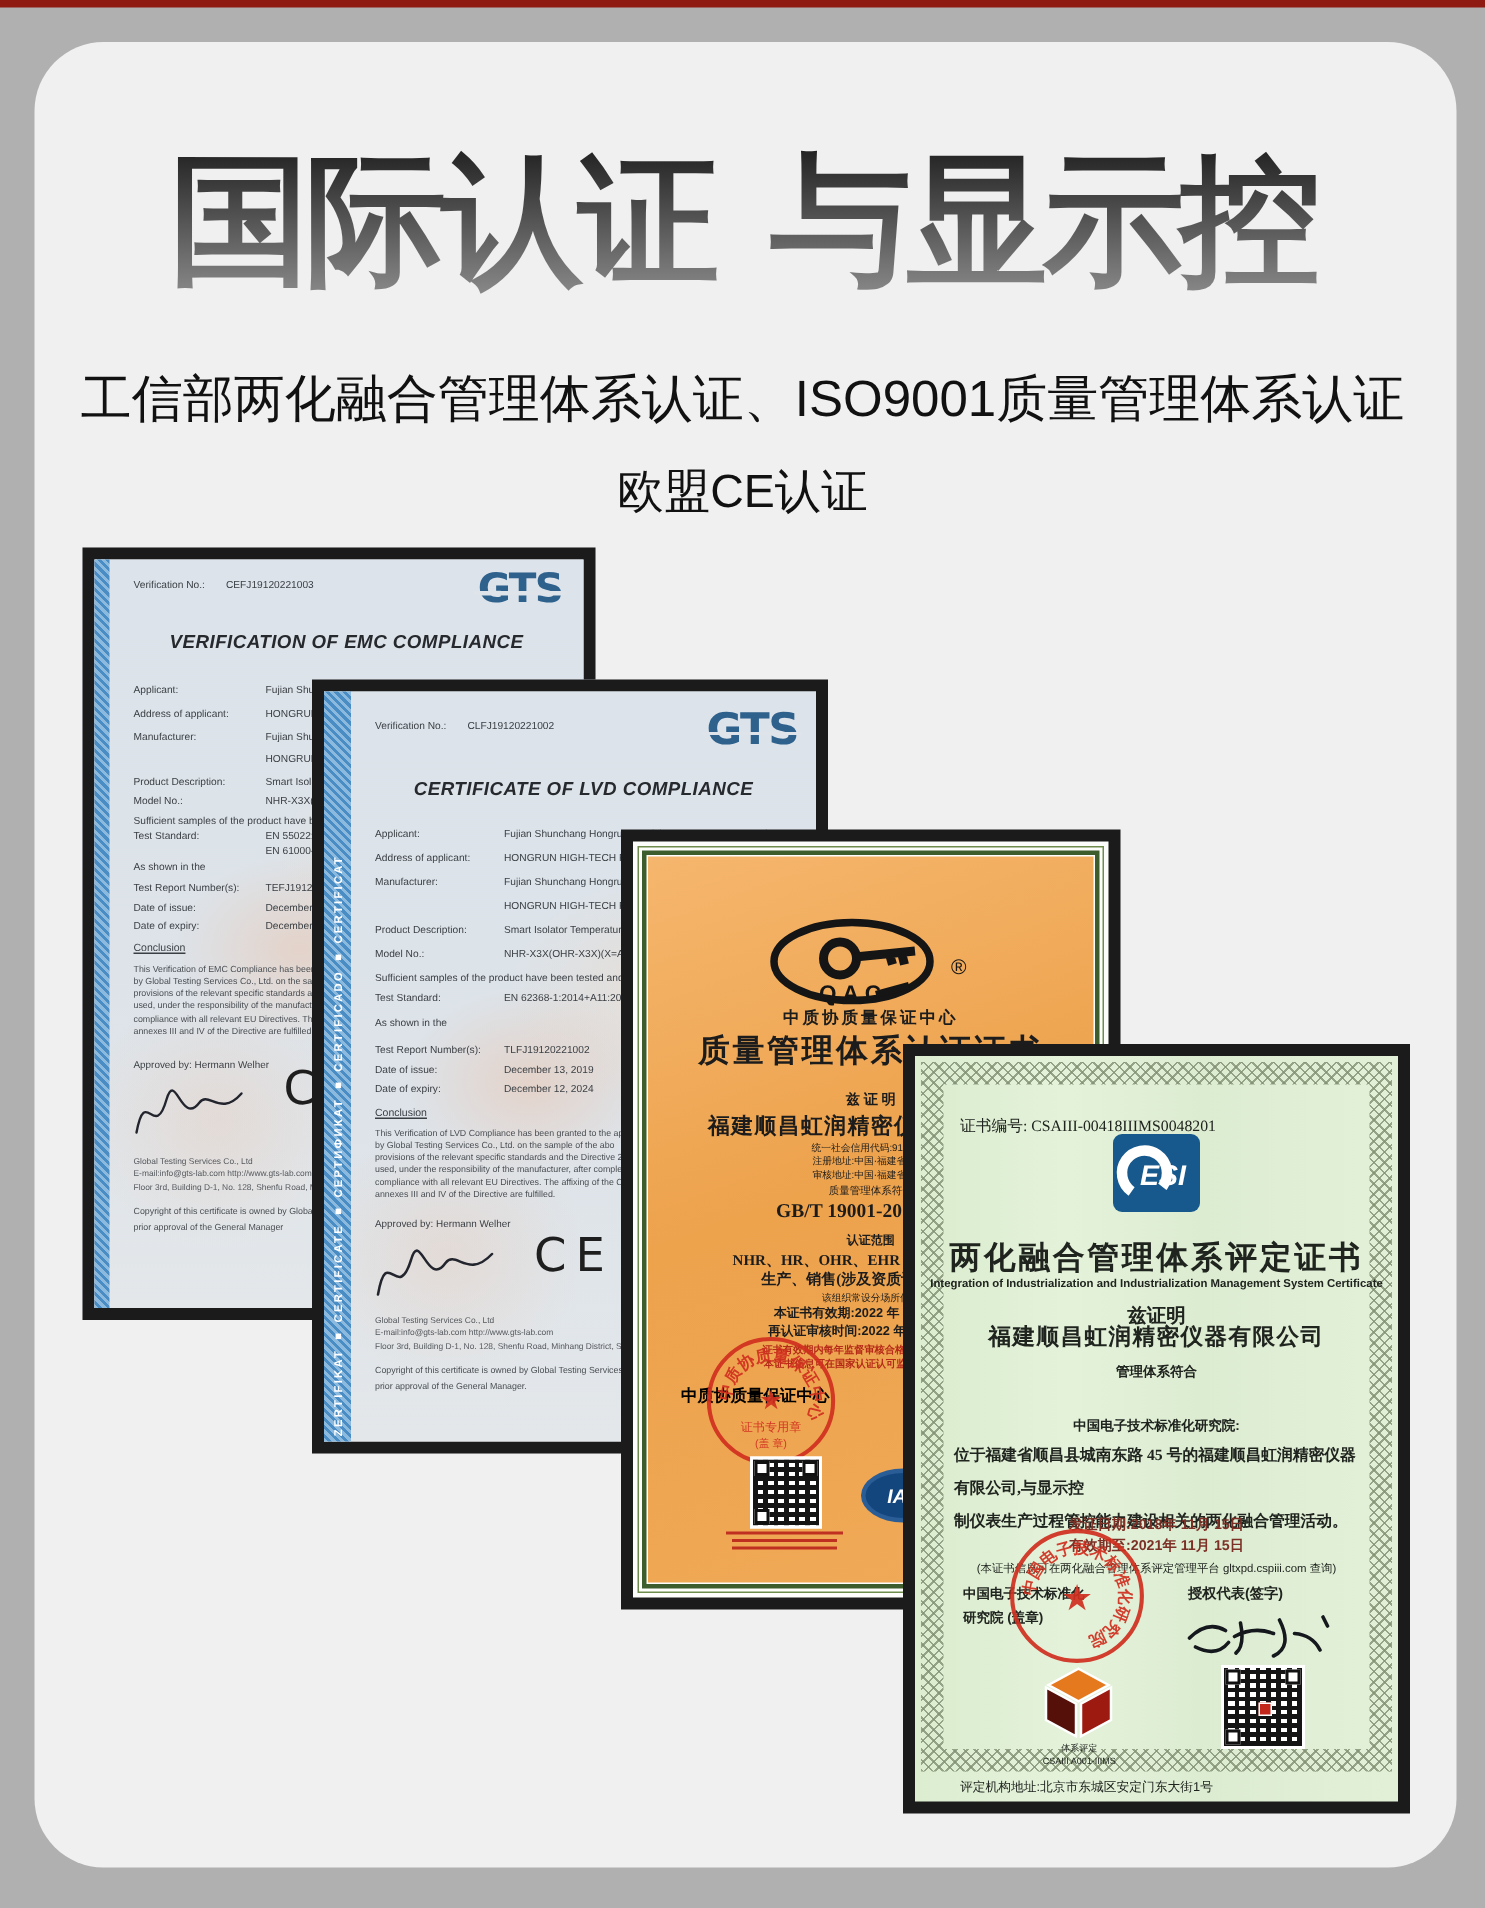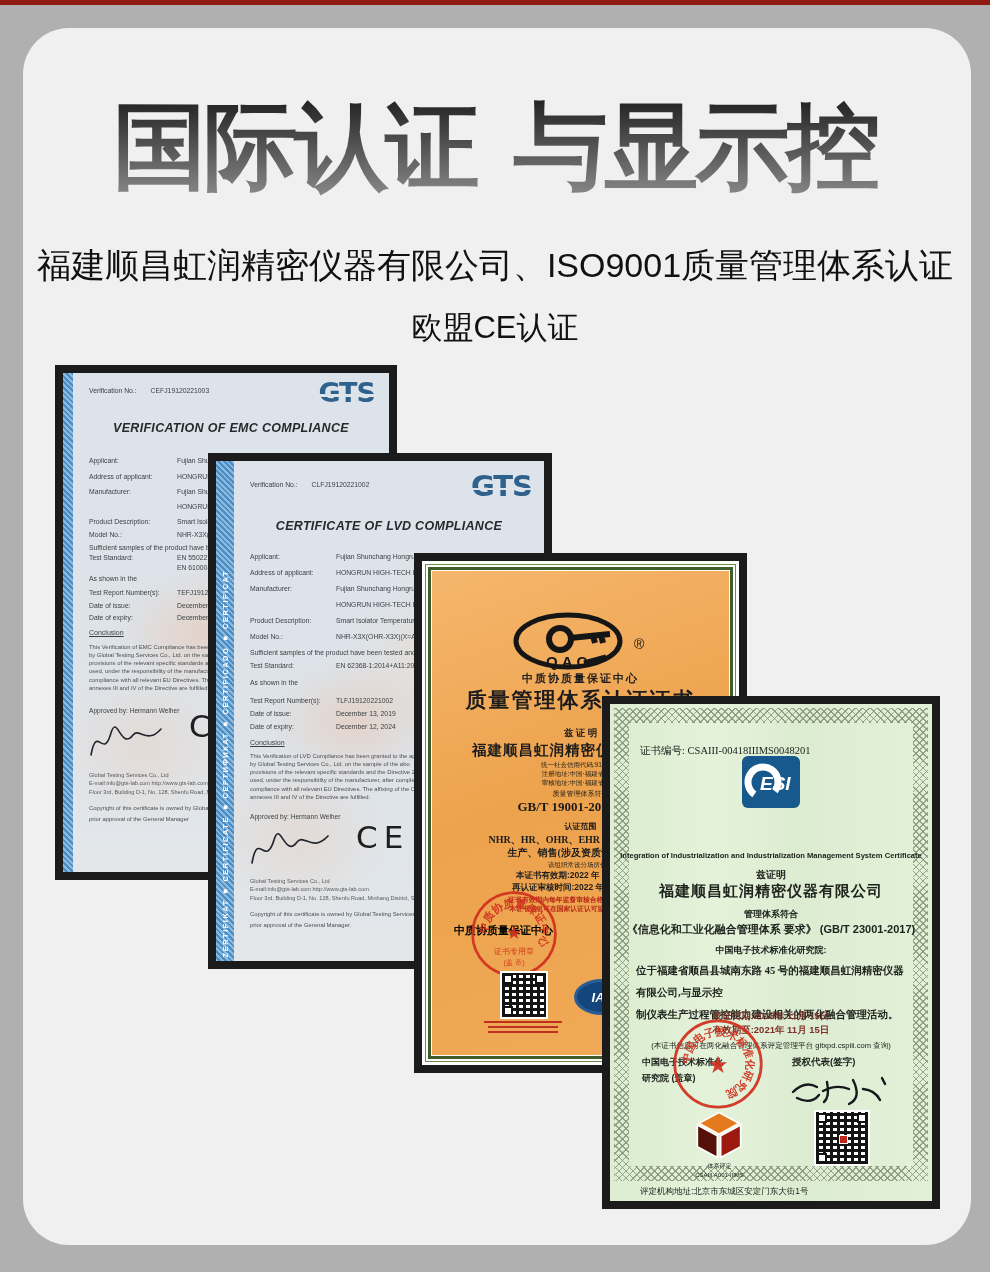--- a/index.html
+++ b/index.html
@@ -86,21 +86,21 @@
       font-style:italic;border:3px solid #2a5d96;}
   .redbar{position:absolute;background:#c03020;height:1.8px;}
 </style>
 </head>
 <body>
 
 <div class="abs" id="top-strip"></div>
 <div class="abs" id="card"></div>
 
 <div class="abs" id="h1">国际认证 与显示控</div>
-<div class="abs" id="sub1">福建顺昌虹润精密仪器有限公司、ISO9001质量管理体系认证</div>
+<div class="abs" id="sub1">工信部两化融合管理体系认证、ISO9001质量管理体系认证</div>
 <div class="abs" id="sub2">欧盟CE认证</div>
 
 <div class="abs gts" style="left:55px;top:365px;width:342px;height:515px;">
   <div class="paper">
     <div class="band" style="width:10px;">
         <span></span>
       </div>
     <div class="vrow" style="left:26px;top:14px;">
       <b>Verification No.:</b><span>CEFJ19120221003</span></div>
     <div class="gts-logo" style="right:14px;top:4px;font-size:27px;"><span>GTS</span></div>
@@ -249,25 +249,25 @@
 
   <div class="abs" style="left:38px;top:48px;font-size:10.5px;color:#20241f;font-family:'Liberation Serif',serif;">
     <span>证书编号:</span> <span>CSAIII-00418IIIMS0048201</span></div>
 
   <svg class="abs" style="left:50%;top:58px;transform:translateX(-50%);" width="62" height="56" viewBox="0 0 62 56">
     <rect x="2" y="2" width="58" height="52" rx="6" fill="#17598c"></rect>
     <circle cx="23" cy="28" r="15" fill="none" stroke="#ffffff" stroke-width="7" stroke-dasharray="71 24" transform="rotate(125 23 28)"></circle>
     <text x="20" y="36" font-size="19" font-weight="bold" font-style="italic" fill="#ffffff">ESI</text>
   </svg>
 
+  <div class="gc" style="top:128px;font-size:21px;font-weight:bold;letter-spacing:2px;">两化融合管理体系评定证书</div>
   <div class="gc" style="top:155px;font-size:7.6px;font-weight:bold;">Integration of Industrialization and Industrialization Management System Certificate</div>
-  <div class="gc" style="top:172px;font-size:10px;font-weight:bold;">兹证明</div>
+  <div class="gc" style="top:172px;font-size:13px;font-weight:bold;">兹证明</div>
   <div class="gc" style="top:186px;font-size:15px;font-weight:bold;letter-spacing:1px;">福建顺昌虹润精密仪器有限公司</div>
   <div class="gc" style="top:212px;font-size:9px;font-weight:bold;">管理体系符合</div>
-  <div class="gc" style="top:226px;font-size:11px;font-weight:bold;">《信息化和工业化融合管理体系 要求》 (GB/T 23001-2017)</div>
   <div class="gc" style="top:248px;font-size:9px;font-weight:bold;">中国电子技术标准化研究院:</div>
   <div class="abs" style="left:34px;right:30px;top:264px;font-size:10.5px;font-weight:bold;line-height:2.1;color:#20241f;white-space:pre-line;font-family:'Liberation Serif',serif;">位于福建省顺昌县城南东路 45 号的福建顺昌虹润精密仪器有限公司,与显示控
 制仪表生产过程管控能力建设相关的两化融合管理活动。</div>
   <div class="gc" style="top:314px;font-size:9.5px;font-weight:bold;color:#7c3026;">发证日期:2018年 11月 15日</div>
   <div class="gc" style="top:328px;font-size:9.5px;font-weight:bold;color:#7c3026;">有效期至:2021年 11月 15日</div>
   <div class="gc" style="top:345px;font-size:7.6px;">(本证书信息可在两化融合管理体系评定管理平台 gltxpd.cspiii.com 查询)</div>
 
   <div class="abs" style="left:40px;top:358px;width:132px;font-size:9px;font-weight:bold;line-height:1.8;color:#20241f;">
     <div>中国电子技术标准化</div>
       <div>研究院          (盖章)</div>

